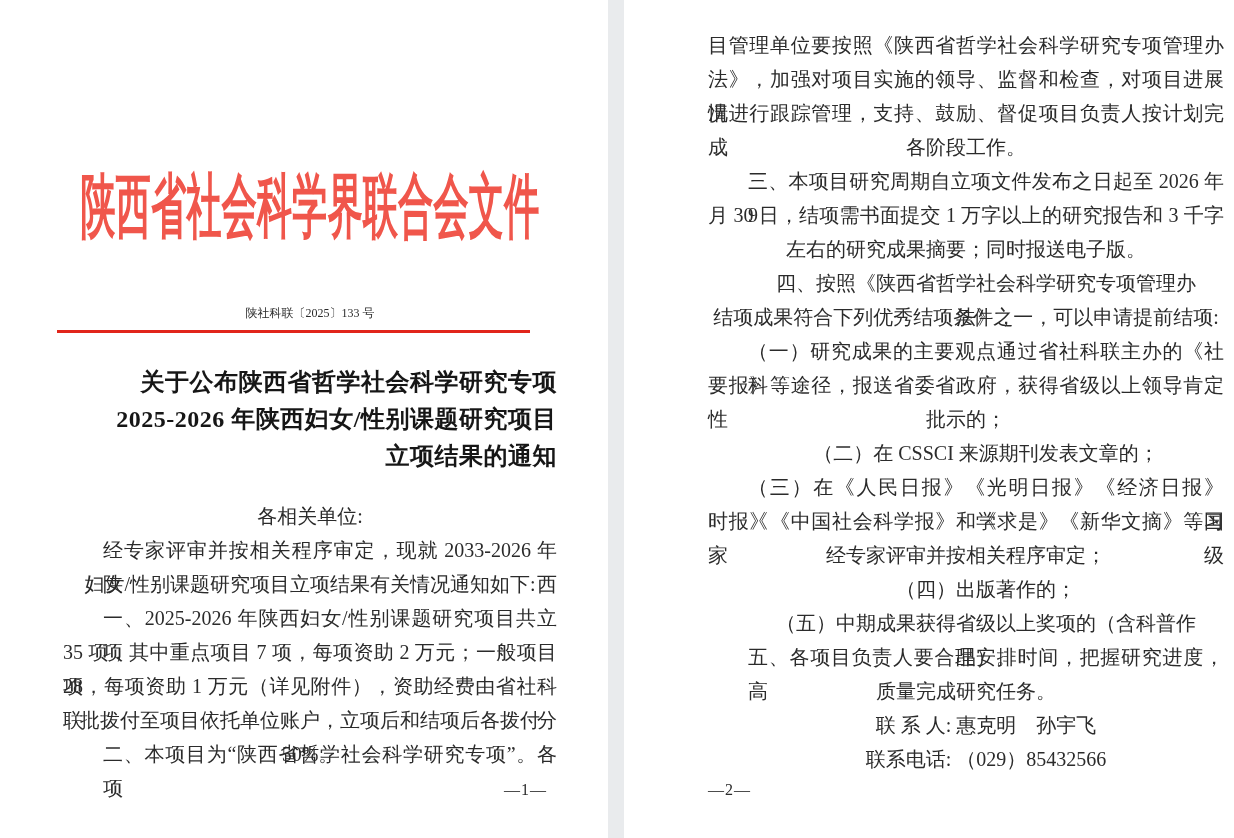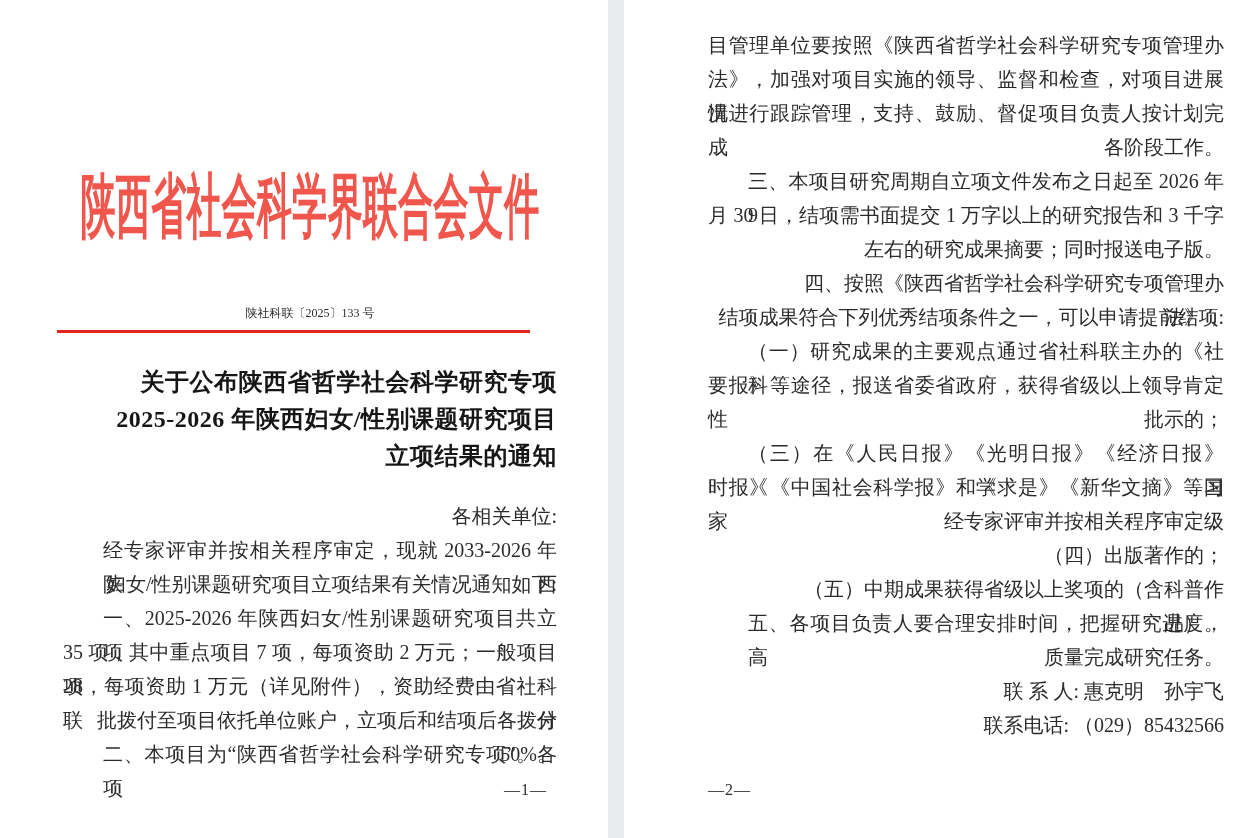--- a/index.html
+++ b/index.html
@@ -31,21 +31,21 @@
     background:var(--rule-red,#e1251b);
   }
   .title{
     position:absolute;left:63px;top:364px;width:494px;
     text-align:right;font-weight:bold;font-size:24px;line-height:37px;
     color:#161616;letter-spacing:0.5px;
   }
   .body-block{position:absolute;font-size:20px;}
   .body1{left:63px;top:499px;width:494px;}
   .body2{left:84px;top:28px;width:516px;}
-  .line{height:34px;line-height:34px;text-align:right;white-space:normal;}
+  .line{height:34px;line-height:34px;text-align:center;white-space:normal;}
   .line.ind{padding-left:40px;}
   .line.j{text-align:justify;text-align-last:justify;}
   .pagenum{
     position:absolute;top:780px;font-size:16px;line-height:20px;letter-spacing:1px;
     color:#2b2b2b;
   }
   .pagenum-1{left:63px;width:484px;text-align:right;}
   .pagenum-2{left:84px;width:200px;text-align:left;}
 </style>
 </head>
@@ -87,20 +87,21 @@
       <div class="line j">况进行跟踪管理，支持、鼓励、督促项目负责人按计划完成</div>
       <div class="line">各阶段工作。</div>
       <div class="line ind j">三、本项目研究周期自立项文件发布之日起至 2026 年 9</div>
       <div class="line j">月 30 日，结项需书面提交 1 万字以上的研究报告和 3 千字</div>
       <div class="line">左右的研究成果摘要；同时报送电子版。</div>
       <div class="line ind">四、按照《陕西省哲学社会科学研究专项管理办法》，</div>
       <div class="line">结项成果符合下列优秀结项条件之一，可以申请提前结项:</div>
       <div class="line ind j">（一）研究成果的主要观点通过省社科联主办的《社科</div>
       <div class="line j">要报》等途径，报送省委省政府，获得省级以上领导肯定性</div>
       <div class="line">批示的；</div>
+      <div class="line ind">（二）在 CSSCI 来源期刊发表文章的；</div>
       <div class="line ind j">（三）在《人民日报》《光明日报》《经济日报》《学习</div>
       <div class="line j">时报》《中国社会科学报》和《求是》《新华文摘》等国家级</div>
       <div class="line">经专家评审并按相关程序审定；</div>
       <div class="line ind">（四）出版著作的；</div>
       <div class="line ind">（五）中期成果获得省级以上奖项的（含科普作品）。</div>
       <div class="line ind j">五、各项目负责人要合理安排时间，把握研究进度，高</div>
       <div class="line">质量完成研究任务。</div>
       <div class="line ind">联 系 人: 惠克明　孙宇飞</div>
       <div class="line ind">联系电话: （029）85432566</div>
     </div>

